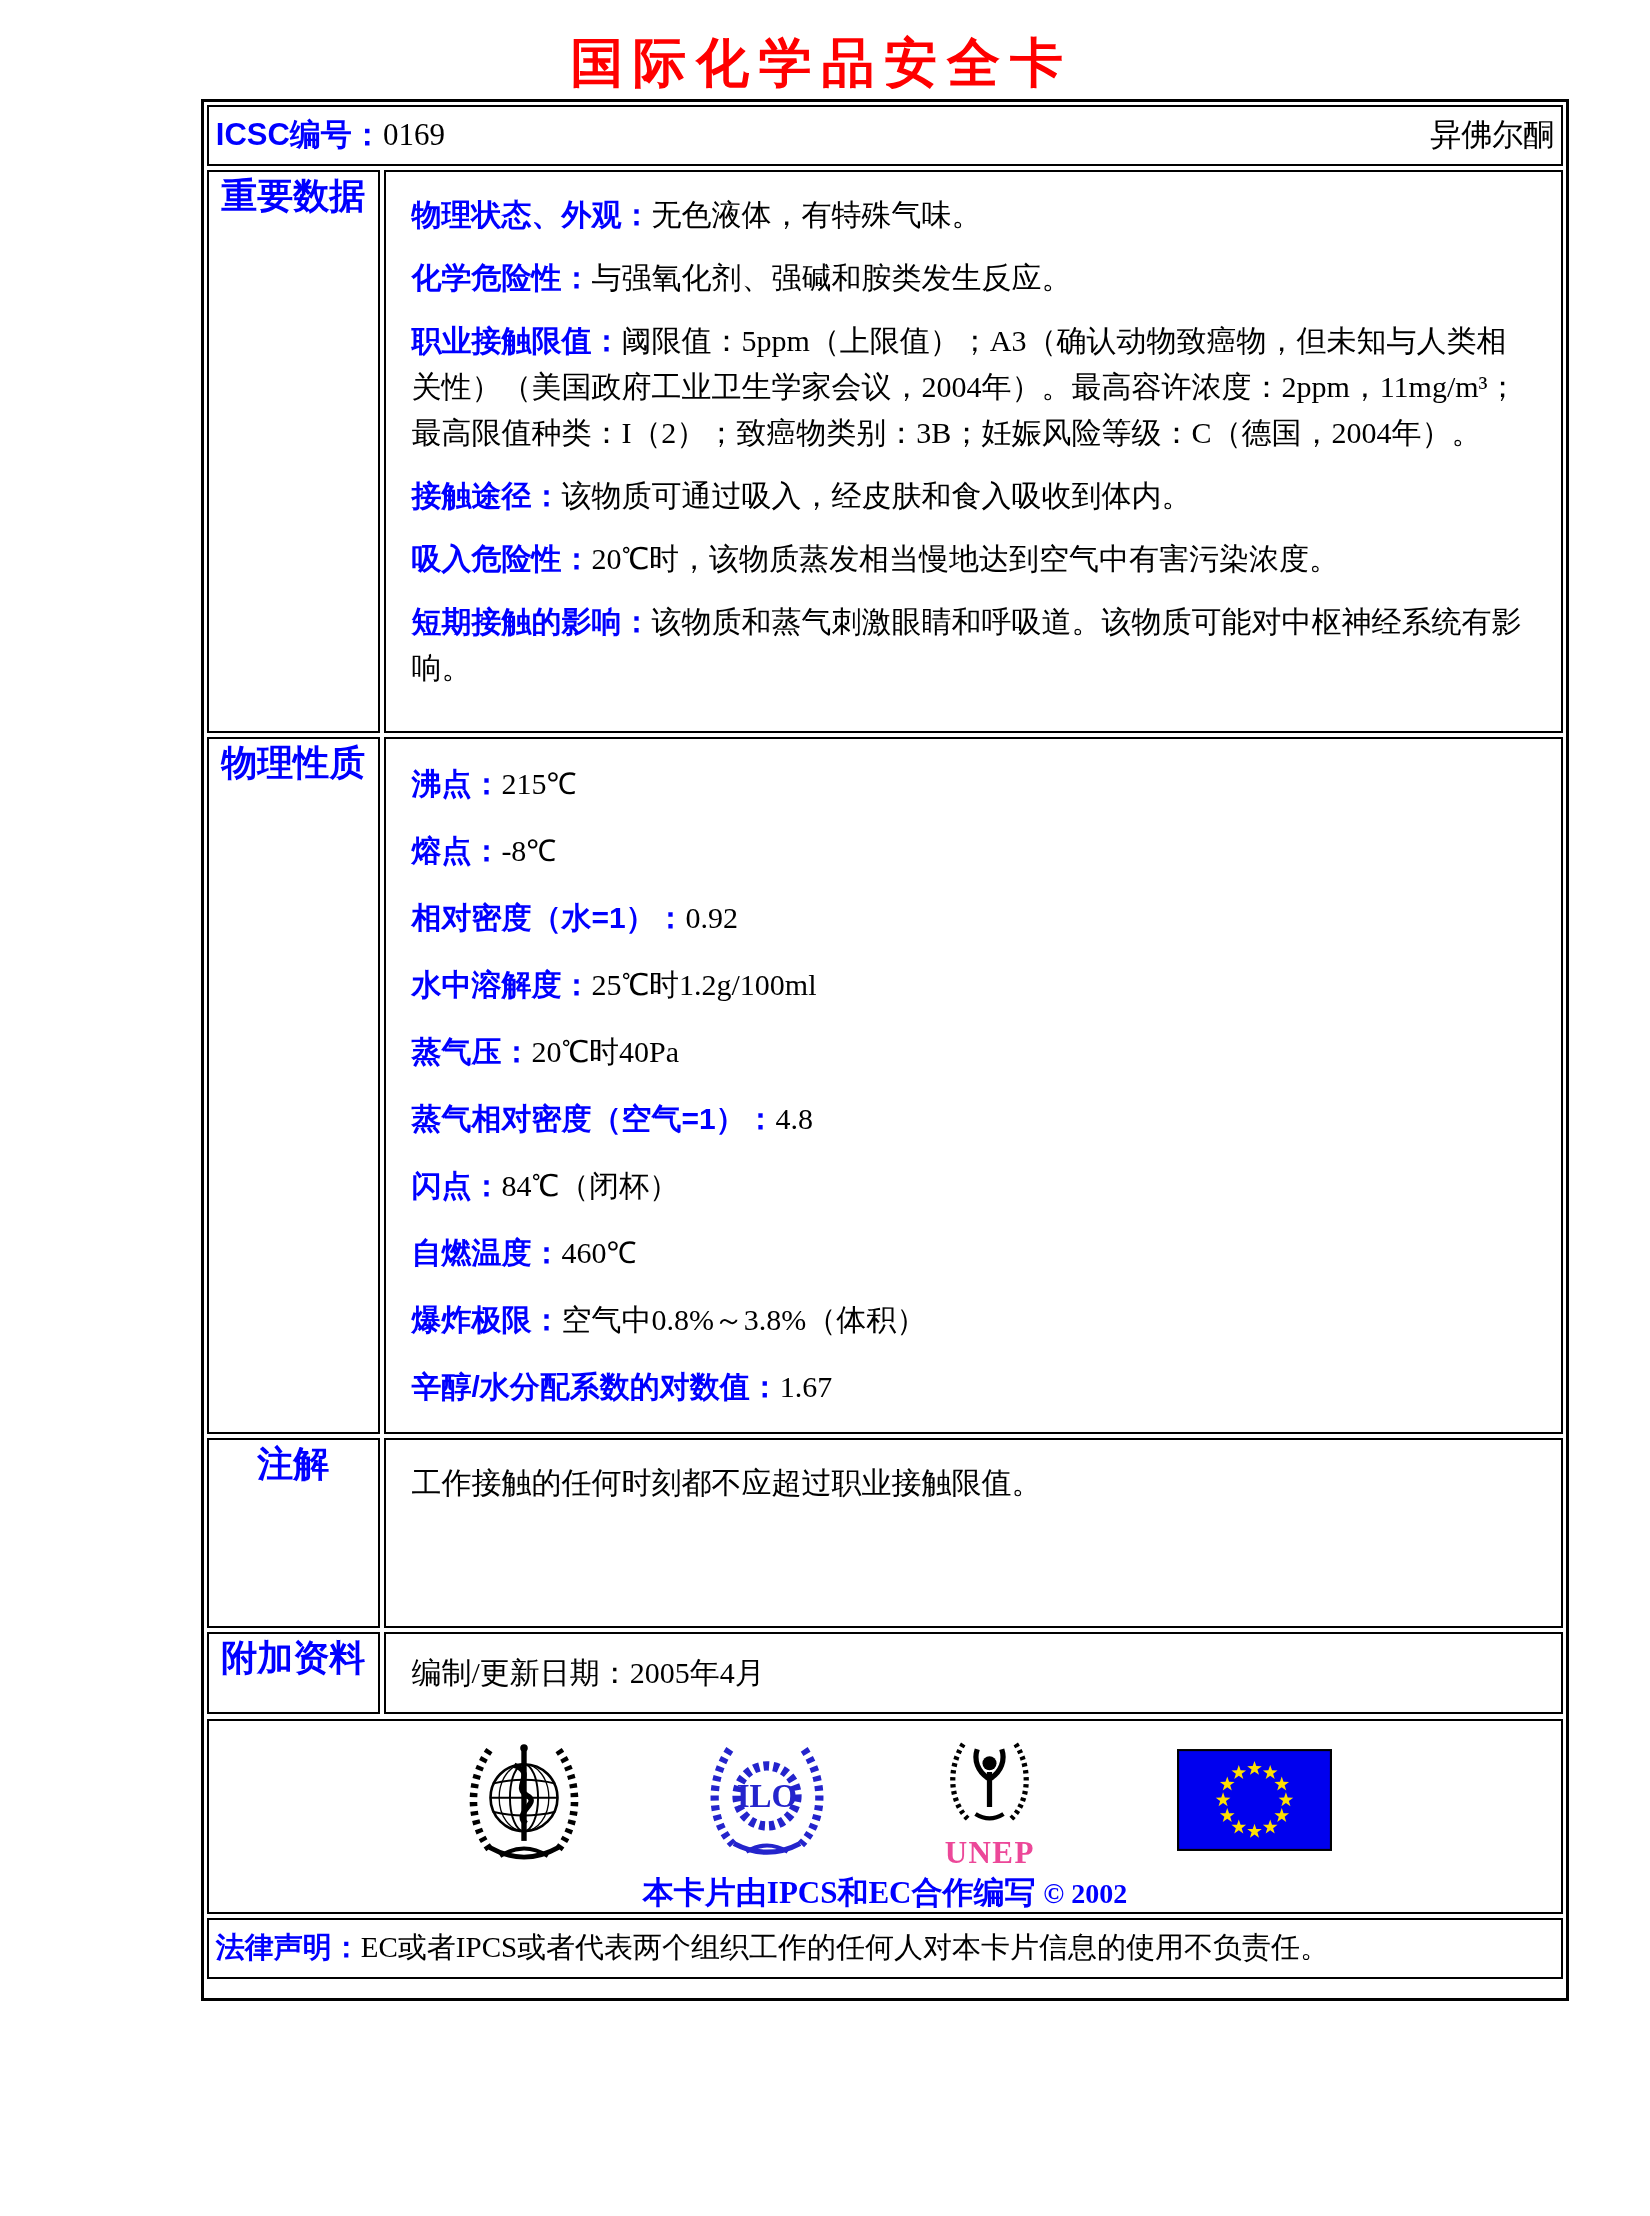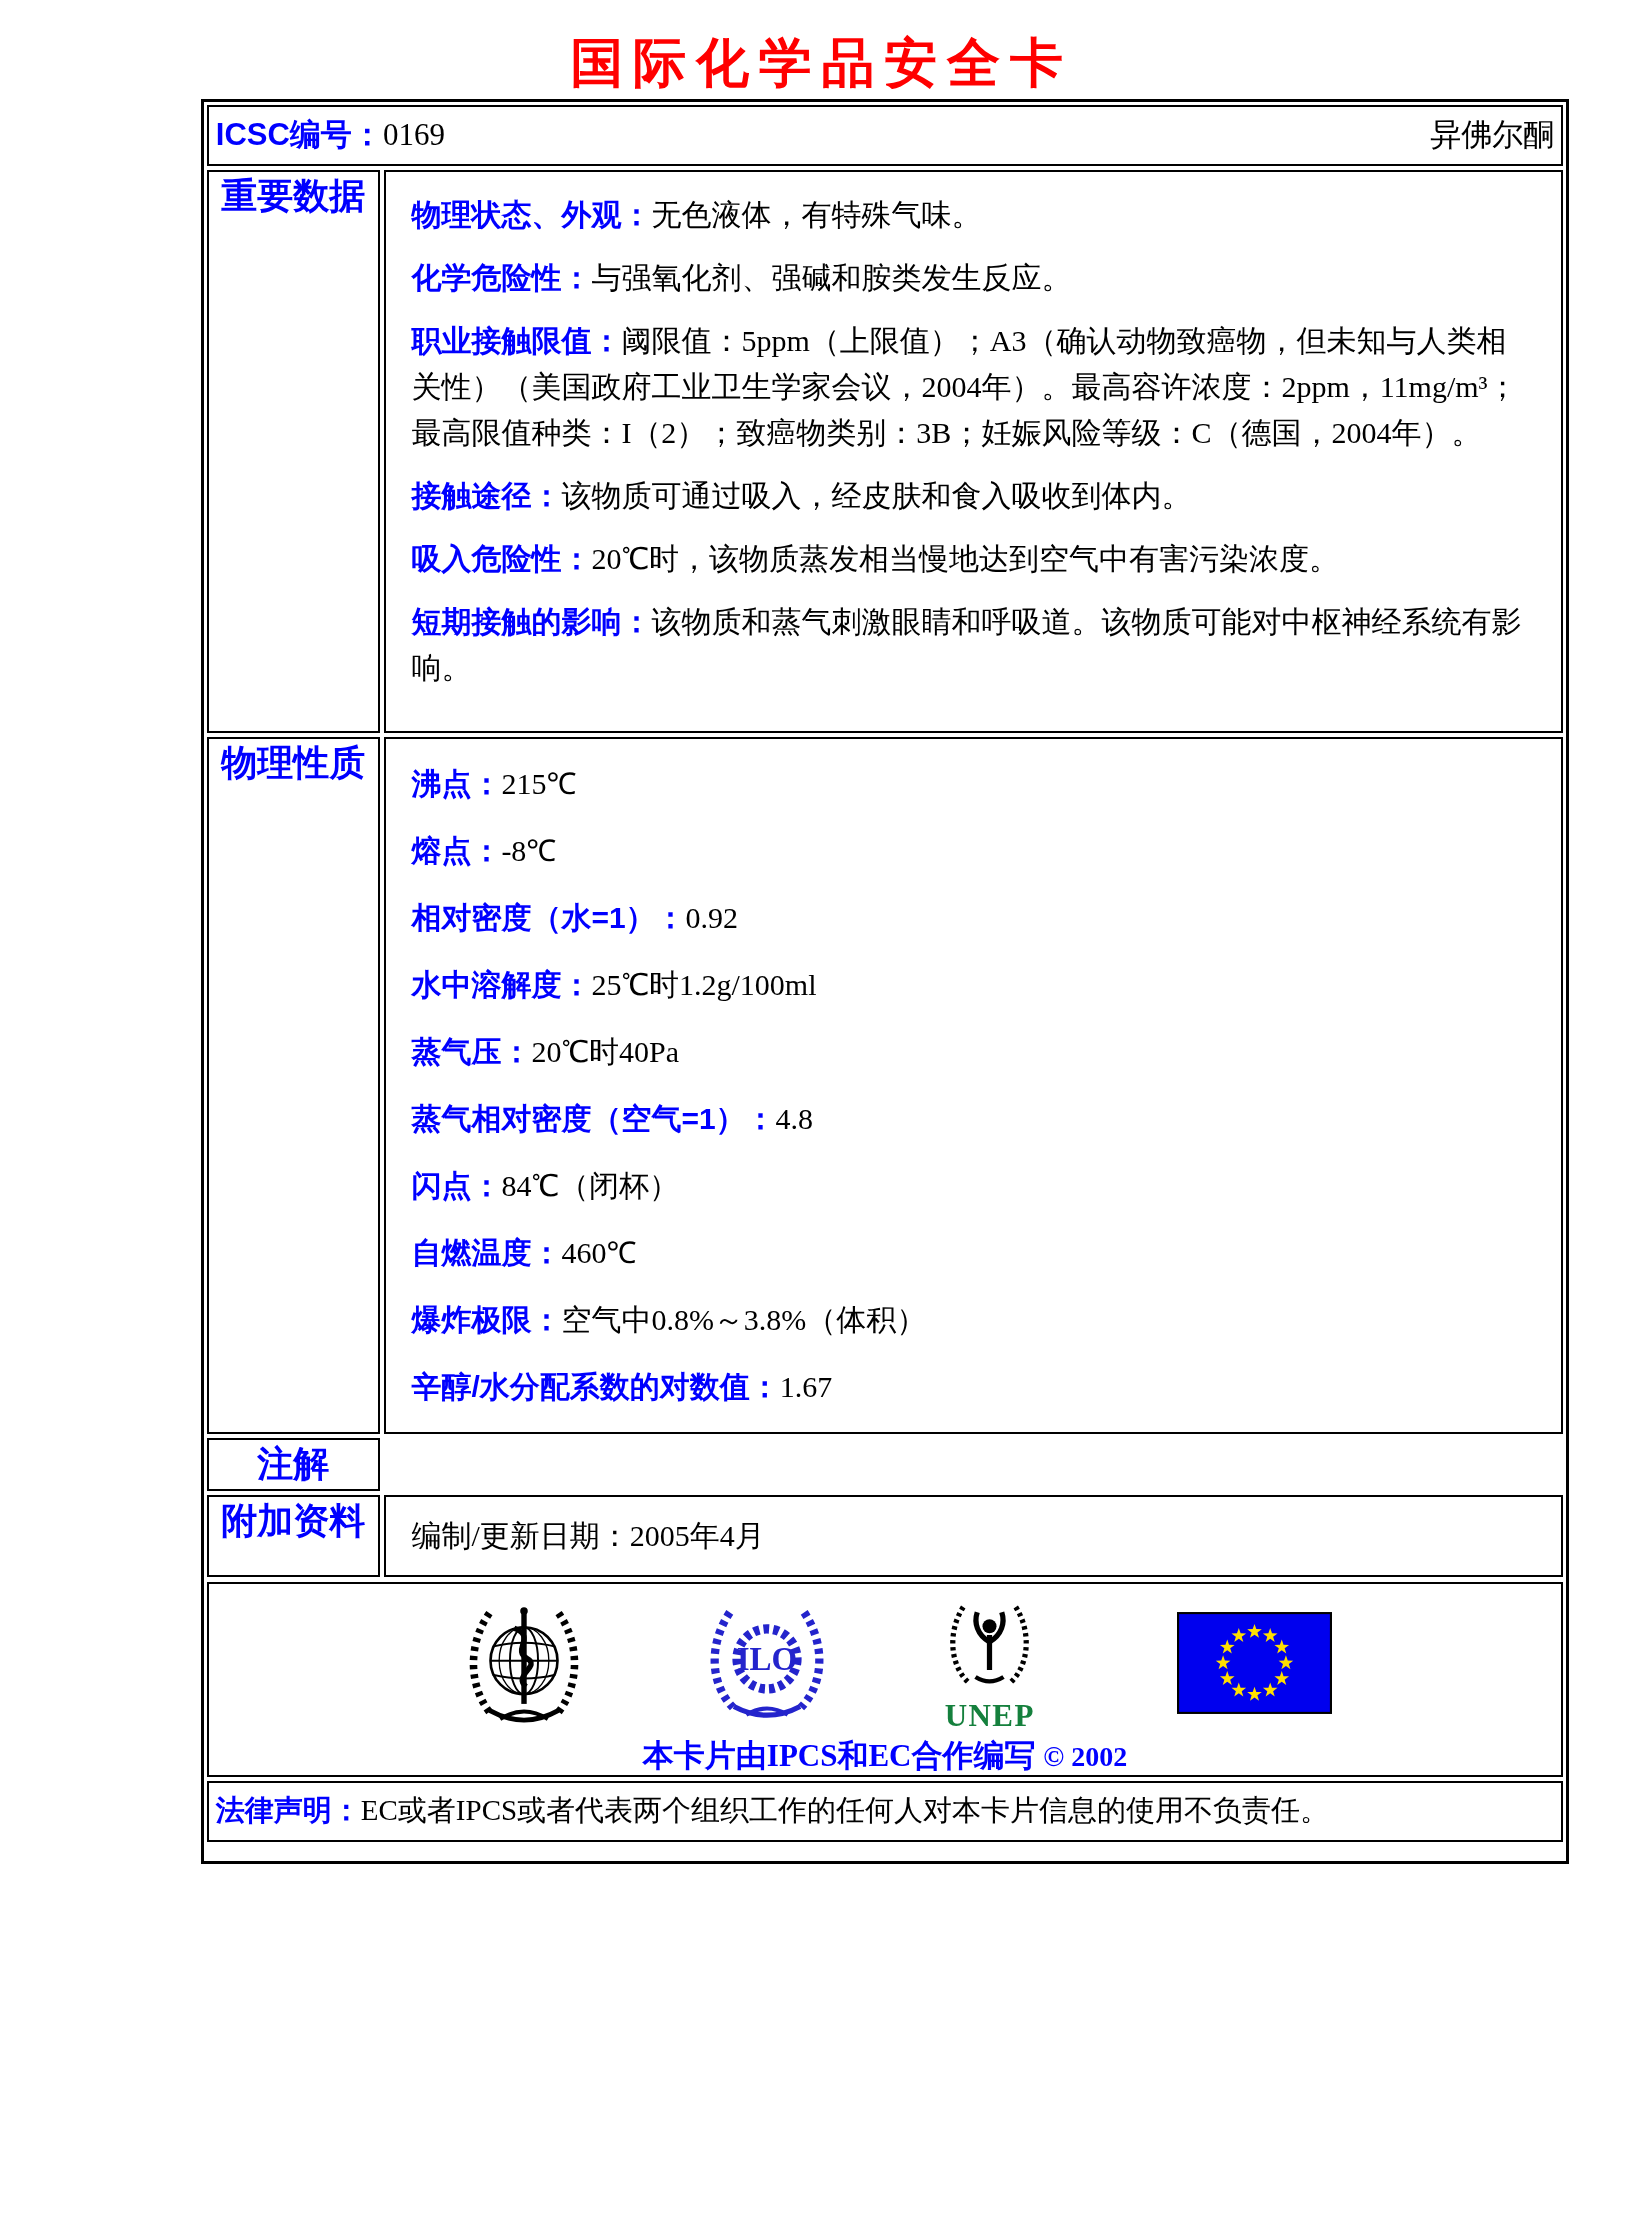--- a/index.html
+++ b/index.html
@@ -60,21 +60,21 @@
     font-family:"Liberation Sans",sans-serif;color:#000;
   }
   .ipcs-title{font-size:28px;font-weight:bold;line-height:33px;}
   .ipcs-line{font-size:21.6px;line-height:29px;}
   .logo{position:absolute;}
   .who{left:250px;top:14px;color:#000;}
   .ilo{left:496px;top:16.7px;color:var(--ilo_blue,#2424cc);}
   .unep{left:717px;top:9.8px;color:#000;text-align:center;width:128px;}
   .unep-text{
     font-family:"Liberation Serif",serif;font-weight:bold;
-    font-size:31px;letter-spacing:1.4px;line-height:31px;margin-top:-5.6px;color:#15803d;
+    font-size:31px;letter-spacing:1.4px;line-height:31px;margin-top:-5.6px;color:#ec4899;
   }
   .eu{left:968px;top:28px;}
   .caption{
     position:absolute;left:0;right:0;top:151px;text-align:center;
     color:var(--accent_blue,#00f);font-weight:bold;font-size:31px;
     font-family:"Liberation Serif",serif;
   }
   .caption-year{font-size:28px;font-weight:bold;}
   .legal-cell{
     display:flex;align-items:center;min-height:61px;padding:4.2px 7px;font-size:29px;
@@ -126,20 +126,23 @@
       <p class="item"><span class="lbl">自燃温度：</span><span>460℃</span></p>
       <p class="item"><span class="lbl">爆炸极限：</span><span>空气中0.8%～3.8%（体积）</span></p>
       <p class="item"><span class="lbl">辛醇/水分配系数的对数值：</span><span>1.67</span></p>
     </div>
   </div>
 
 
   <div class="row r-notes">
     <div class="cell label-cell">
       <span>注解</span>
+    </div>
+    <div class="cell content-cell">
+      <p class="item"><span>工作接触的任何时刻都不应超过职业接触限值。</span></p>
     </div>
   </div>
 
   <div class="row r-extra">
     <div class="cell label-cell">
       <span>附加资料</span>
     </div>
     <div class="cell content-cell">
       <p class="item"><span>编制/更新日期：2005年4月</span></p>
     </div>

